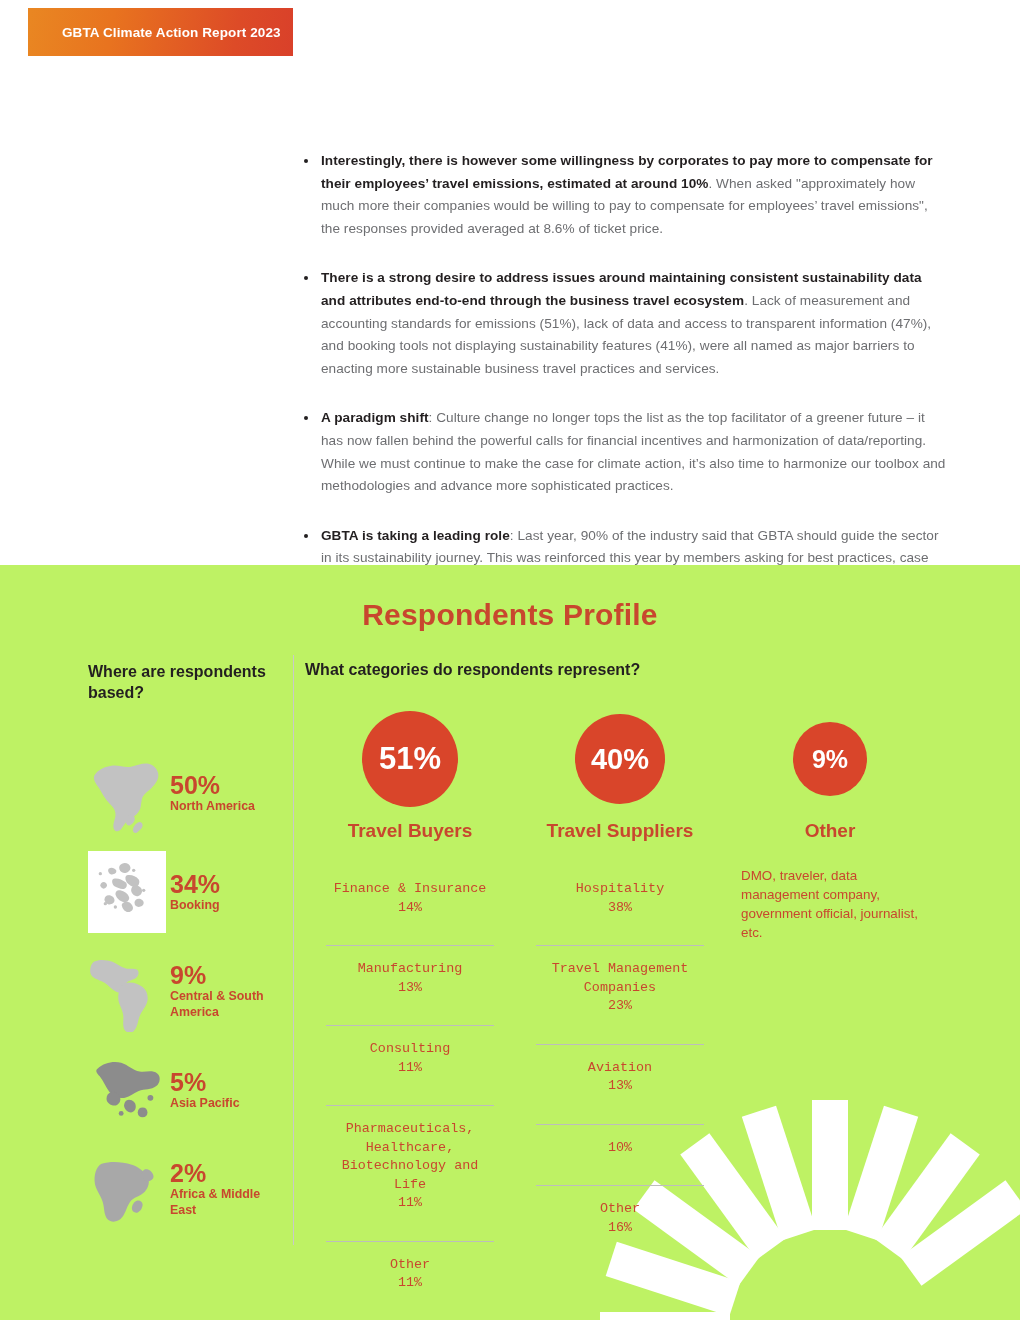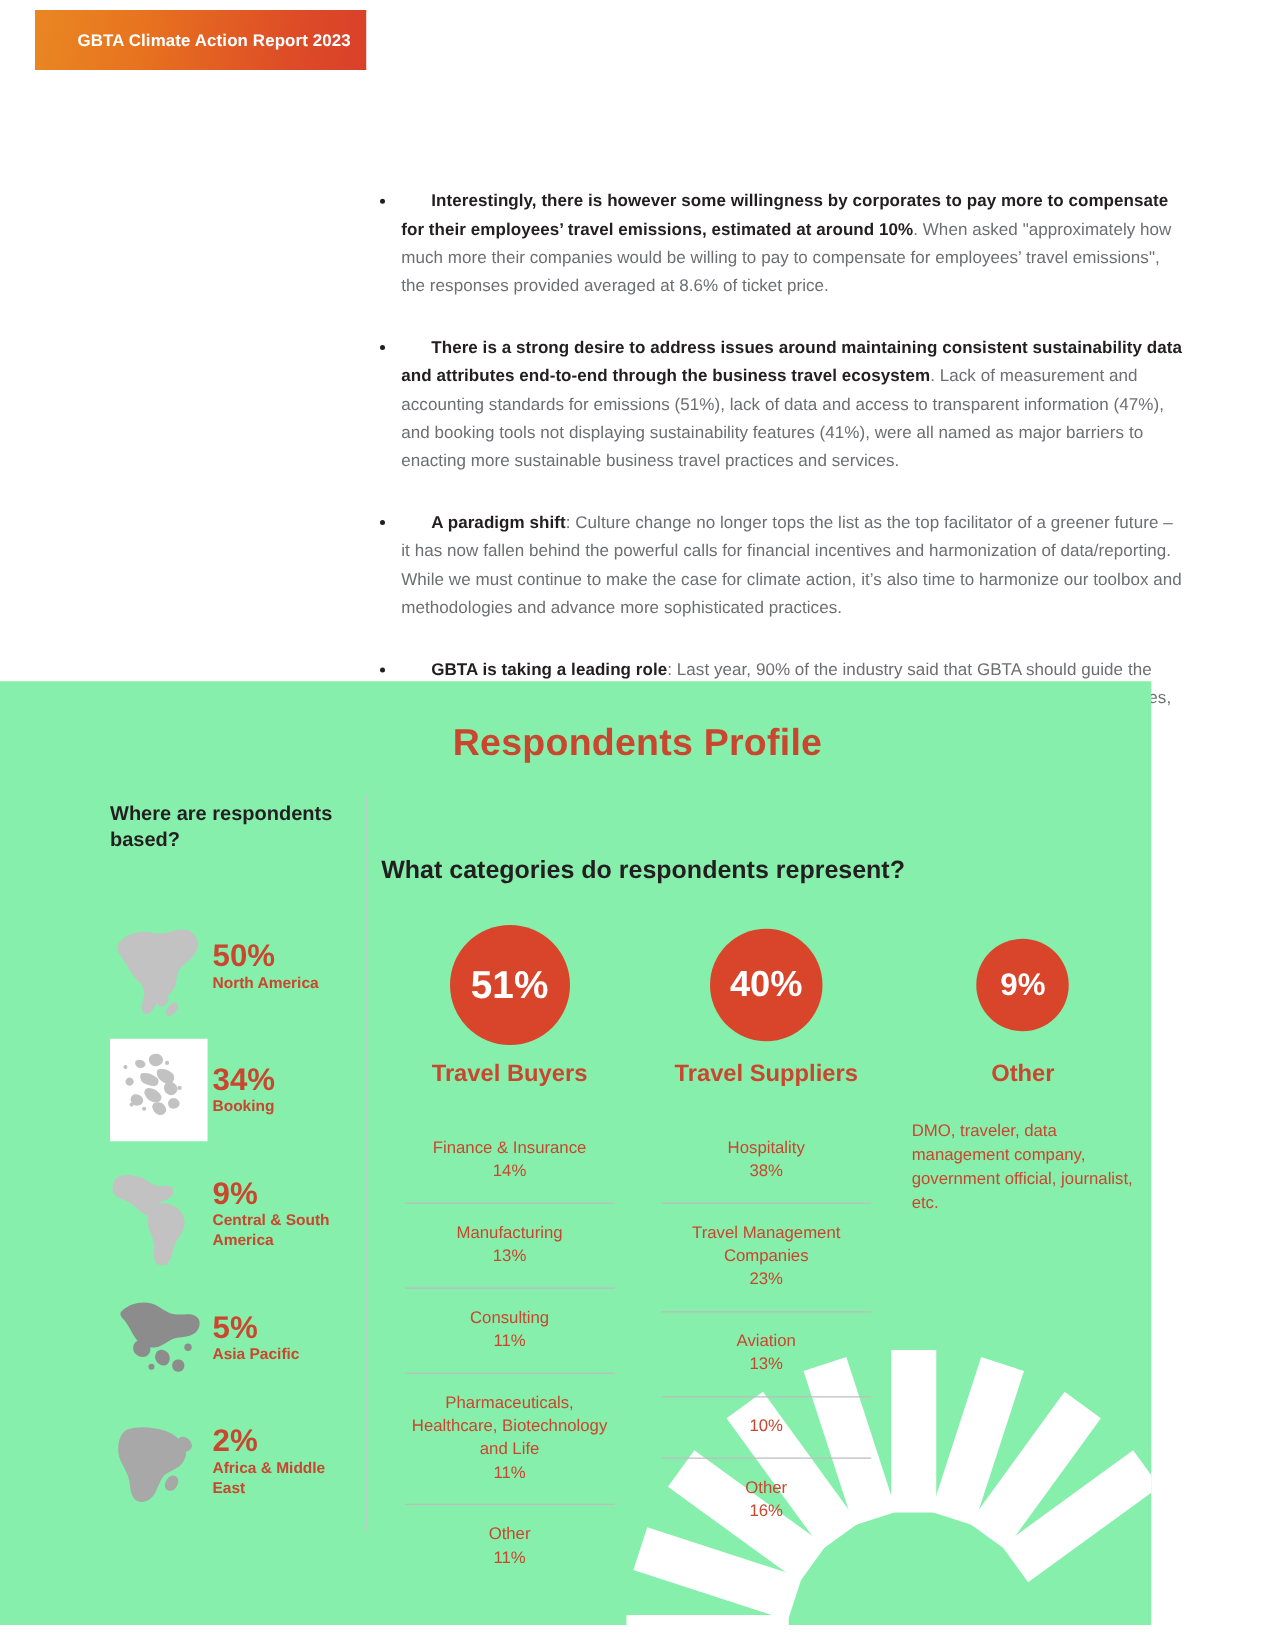--- a/index.html
+++ b/index.html
@@ -28,27 +28,27 @@
   .bullet { position: relative; padding-left: 21px; margin-bottom: 27px; }
   .bullet:last-child { margin-bottom: 0; }
   .bullet::before {
     content: ""; position: absolute; left: 4px; top: 9px;
     width: 4px; height: 4px; background: #231f20; border-radius: 50%;
   }
   .bullet p {
     font-size: 13.6px; line-height: 22.6px; color: #6d6e71;
     letter-spacing: .05px;
   }
-  .bullet p b { color: #231f20; font-weight: 700; margin-left: 24px; }
+  .bullet p b { color: #231f20; font-weight: 700; }
 
   
   .panel {
-    position: absolute; left: 0; top: 545px;
-    width: 921px; height: 755px;
-    background: #86efac; overflow: hidden;
+    position: absolute; left: 0; top: 565px;
+    width: 1020px; height: 755px;
+    background: #bef264; overflow: hidden;
   }
 
   
   .sunburst { position: absolute; right: -40px; bottom: -150px; width: 460px; height: 460px; }
 
   .panel-title {
     position: absolute; left: 0; top: 33px; width: 1020px;
     text-align: center; color: #c8472e;
     font-size: 30px; font-weight: 700; letter-spacing: .2px;
   }
@@ -78,21 +78,21 @@
   .geo-pct {
     font-size: 25px; font-weight: 700; color: #c8472e; line-height: 27px;
   }
   .geo-label {
     font-size: 12.4px; font-weight: 700; color: #c8472e; line-height: 15.5px;
   }
 
   
   .cats { position: absolute; left: 305px; top: 96px; right: 0; }
   .cats-title {
-    font-size: 20px; font-weight: 700; color: #231f20; margin-bottom: 24px; margin-top: 44px;
+    font-size: 16px; font-weight: 700; color: #231f20; margin-bottom: 24px;
   }
   .cat-cols { display: flex; }
   .cat-col { width: 210px; margin-right: 0; }
   .cat-col.c1 { margin-left: 0; }
   .cat-col.c2 { margin-left: 0; }
   .cat-col.c3 { margin-left: 0; }
 
   .circle-wrap { height: 112px; display: flex; align-items: center; justify-content: center; }
   .circle {
     border-radius: 50%; background: #d9452a;
@@ -104,22 +104,23 @@
   .circle.small { width: 74px; height: 74px; font-size: 25px; }
 
   .cat-head {
     text-align: center; color: #c8472e; font-size: 19px;
     font-weight: 700; margin-top: 5px; margin-bottom: 24px;
   }
 
   .cat-list { width: 168px; margin: 0 auto; }
   .cat-item {
     text-align: center; color: #c8472e; font-size: 13.4px;
-    line-height: 18.5px; padding: 14px 0 16px;
+    line-height: 18.5px; padding: 14px 0 28px;
     border-bottom: 1px solid #bdbdbd;
+    font-family: Liberation Mono, monospace;
   }
   .cat-item:last-child { border-bottom: none; }
   .cat-item .nm { display: block; }
   .cat-item .vl { display: block; }
 
   .other-note {
     text-align: left; color: #c8472e; font-size: 13.4px;
     line-height: 19px; width: 178px; margin: 14px auto 0;
   }
 </style>

